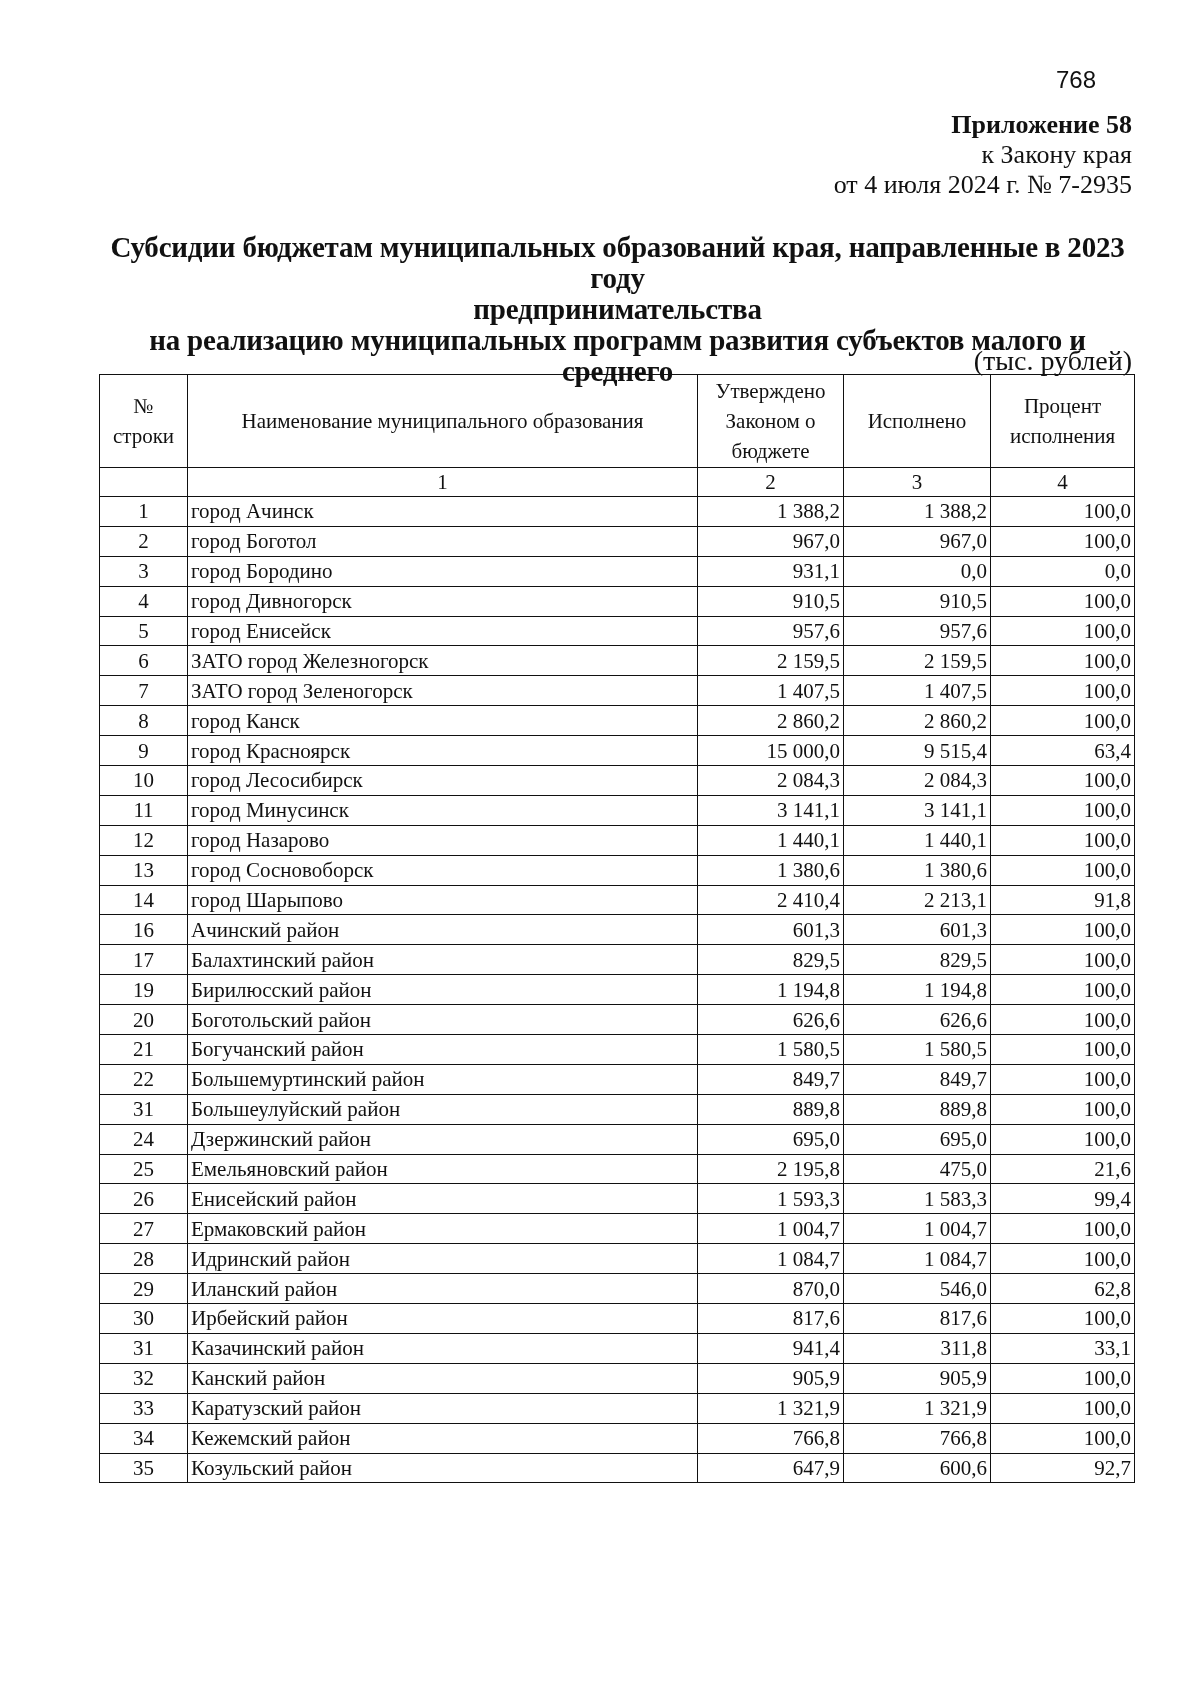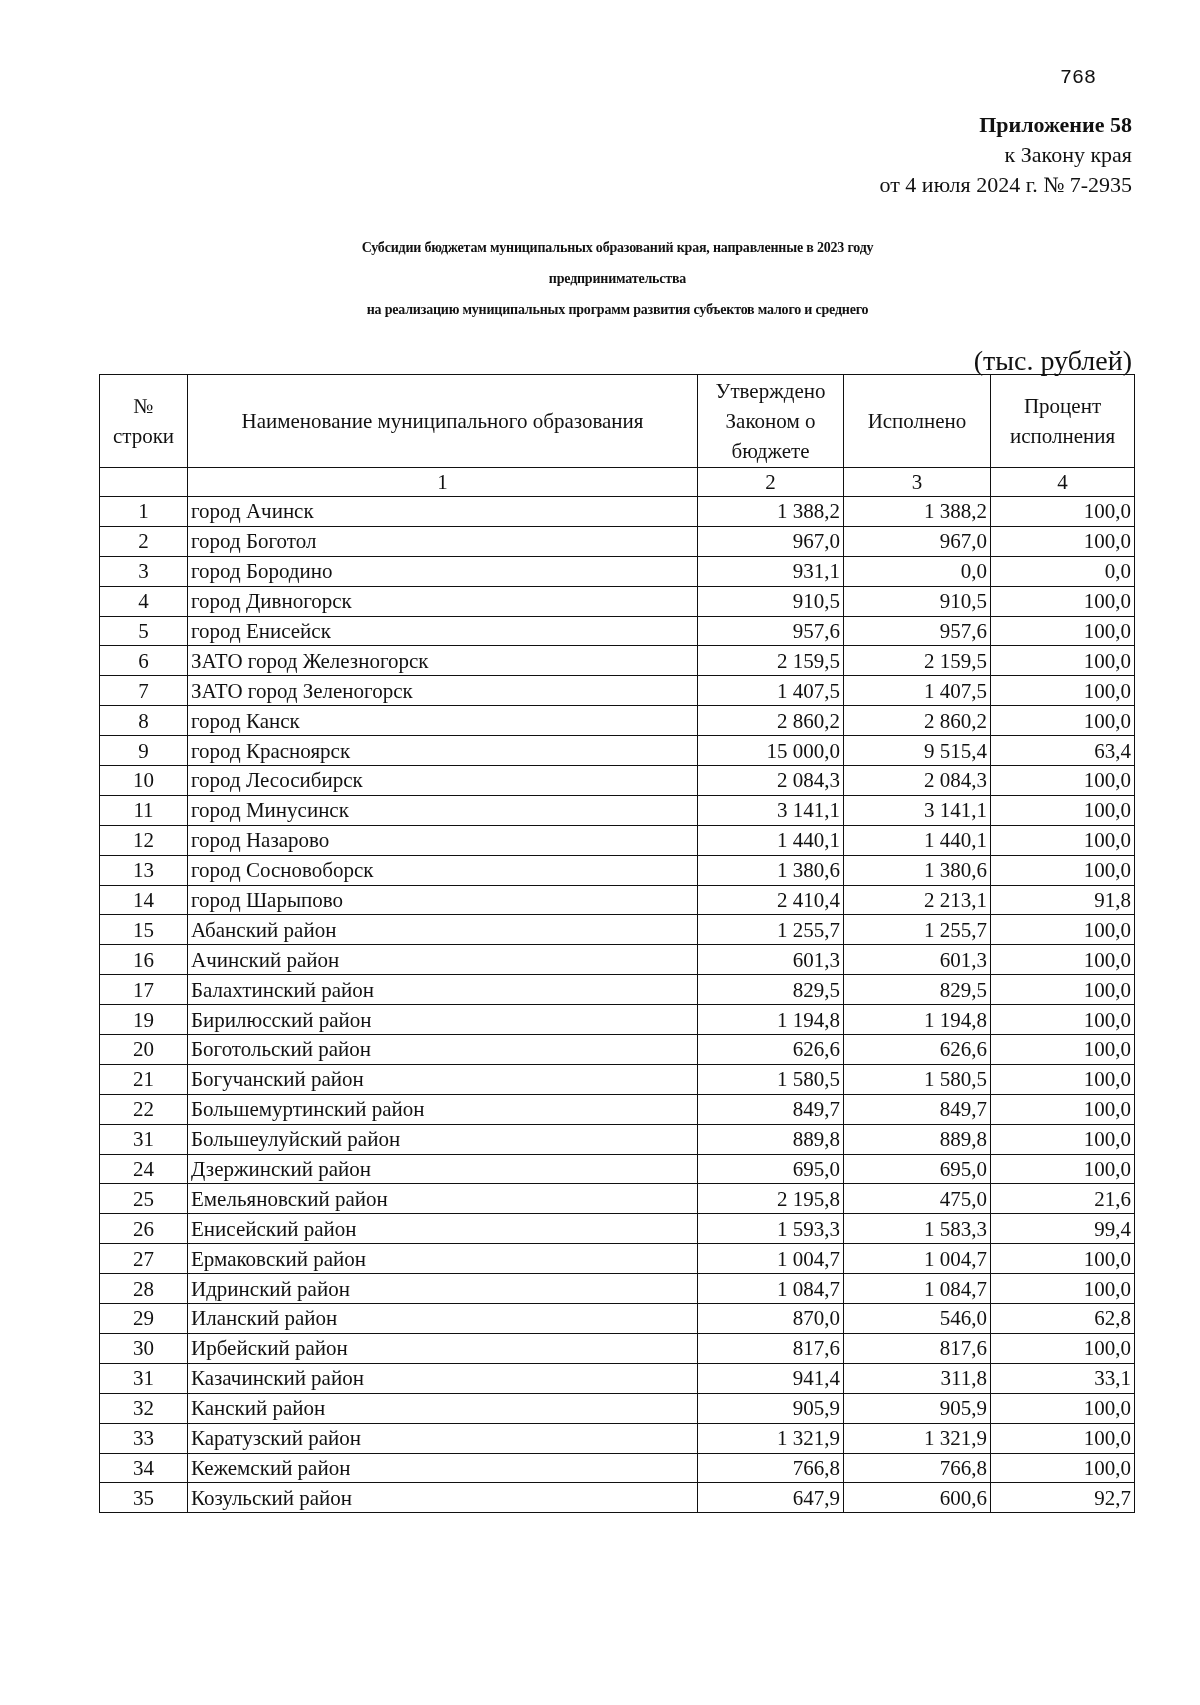--- a/index.html
+++ b/index.html
@@ -14,42 +14,42 @@
       overflow: hidden;
       font-family: "Liberation Serif", "DejaVu Serif", serif;
       color: #111111;
     }
     .page-number {
       position: absolute;
       top: 66px;
       left: 1036px;
       width: 60px;
       text-align: right;
-      font-family: Liberation Mono, monospace;
-      font-size: 20px;
+      font-family: Liberation Sans, sans-serif;
+      font-size: 24px;
     }
     .appendix {
       position: absolute;
       top: 110px;
       right: 68px;
       text-align: right;
-      font-size: 22px;
+      font-size: 26px;
       line-height: 30px;
     }
     .appendix .app-title {
       font-weight: bold;
     }
     .doc-title {
       position: absolute;
       top: 232px;
       left: 100px;
       width: 1035px;
       text-align: center;
       font-weight: bold;
-      font-size: 14px;
+      font-size: 29px;
       line-height: 31px;
       letter-spacing: -0.2px;
     }
     .units {
       position: absolute;
       top: 345px;
       right: 68px;
       font-size: 28px;
     }
     table.data-table {
@@ -243,27 +243,20 @@
         <td class="c-val">100,0</td>
       </tr>
       <tr>
         <td class="c-num">14</td>
         <td class="c-name">город Шарыпово</td>
         <td class="c-val">2 410,4</td>
         <td class="c-val">2 213,1</td>
         <td class="c-val">91,8</td>
       </tr>
       <tr>
-        <td class="c-num">15</td>
-        <td class="c-name">Абанский район</td>
-        <td class="c-val">1 255,7</td>
-        <td class="c-val">1 255,7</td>
-        <td class="c-val">100,0</td>
-      </tr>
-      <tr>
         <td class="c-num">16</td>
         <td class="c-name">Ачинский район</td>
         <td class="c-val">601,3</td>
         <td class="c-val">601,3</td>
         <td class="c-val">100,0</td>
       </tr>
       <tr>
         <td class="c-num">17</td>
         <td class="c-name">Балахтинский район</td>
         <td class="c-val">829,5</td>

